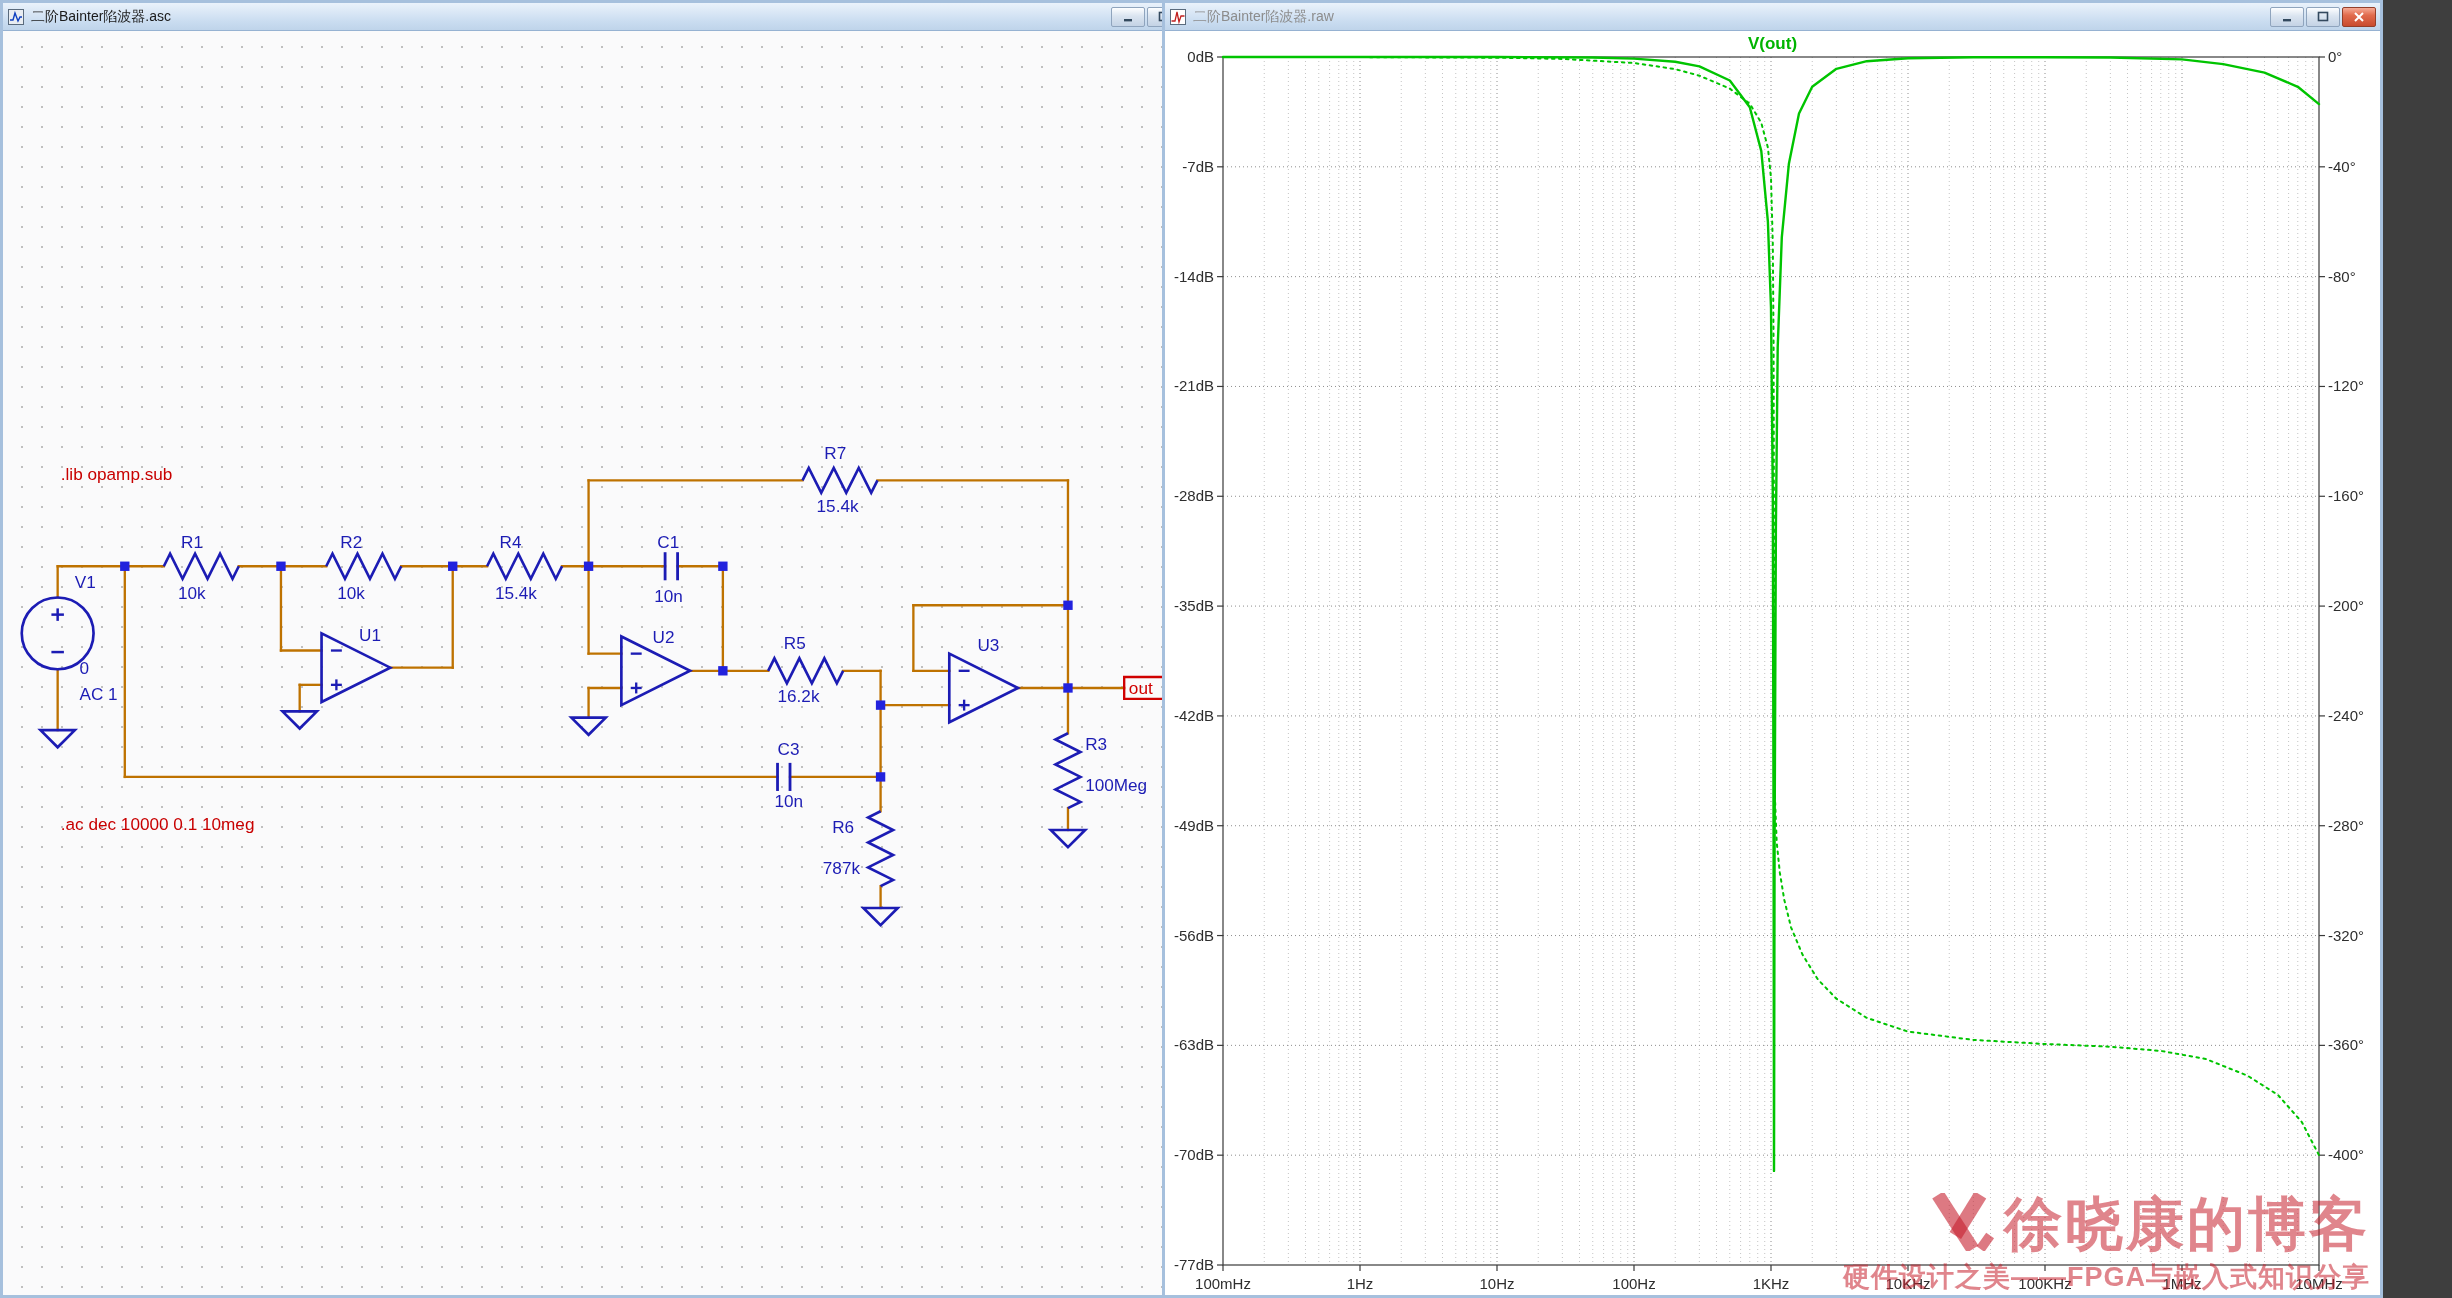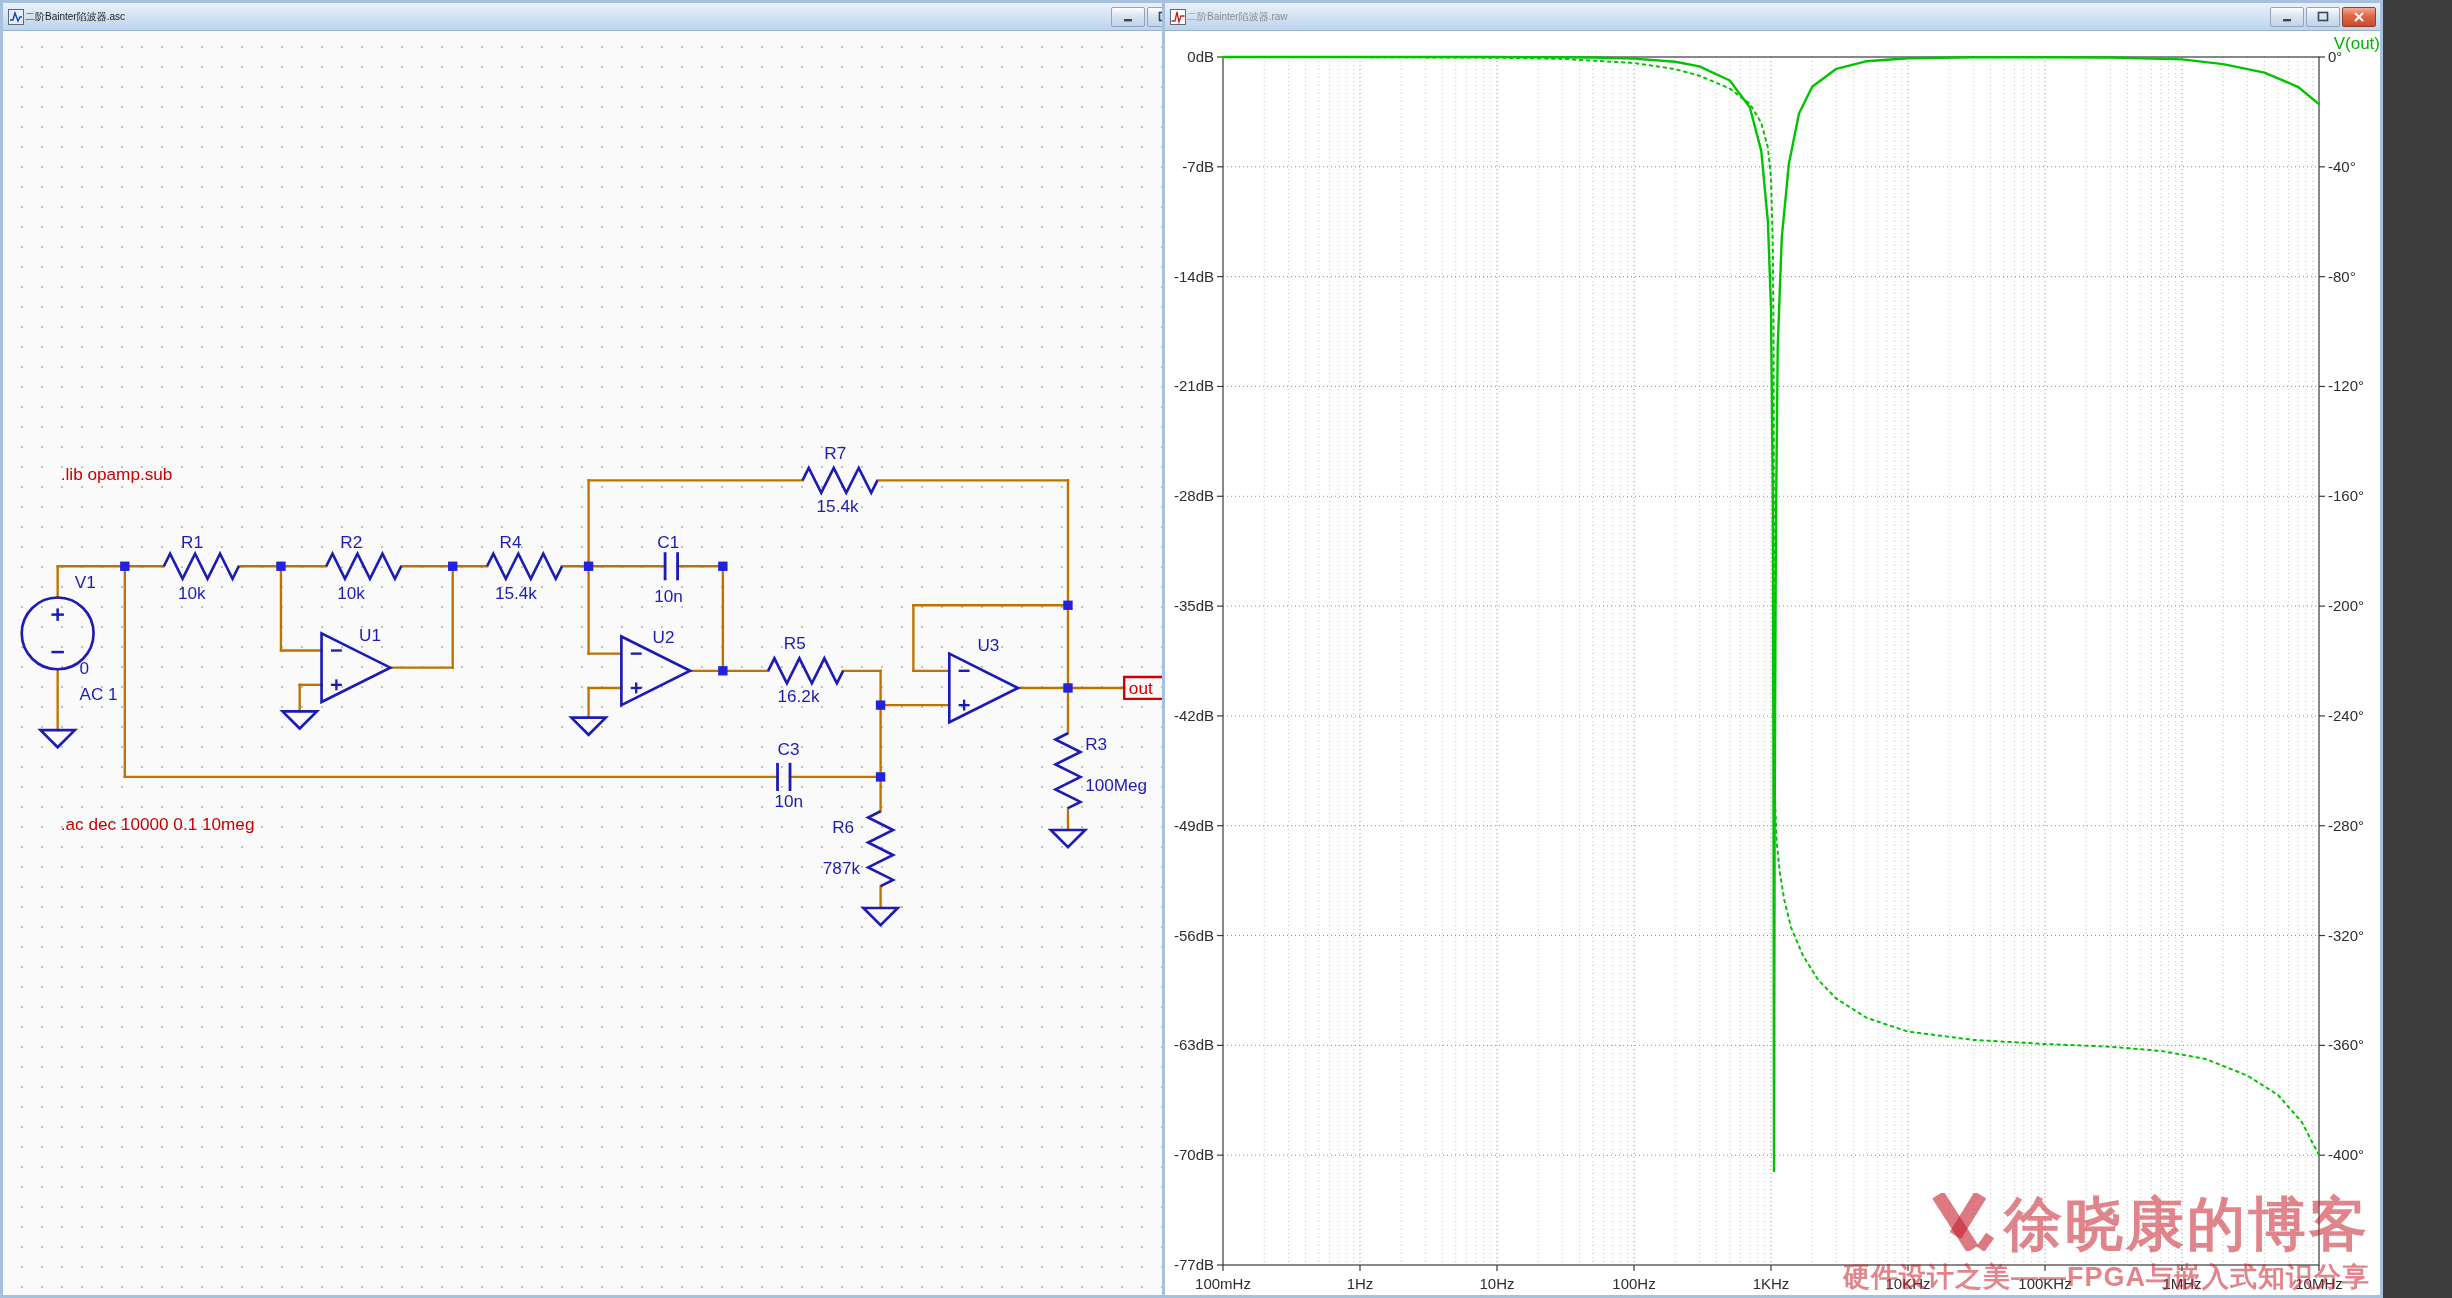--- a/index.html
+++ b/index.html
@@ -3,30 +3,30 @@
 <meta charset="utf-8">
 <style>
   *{margin:0;padding:0;box-sizing:border-box}
   html,body{width:2452px;height:1298px}
   body{background:#3E3E3E;position:relative;font-family:"Liberation Sans",sans-serif;overflow:hidden}
   .window{position:absolute;top:0;height:1298px;border:3px solid #A6C0DD;background:#EFF3F8;display:flex;flex-direction:column;box-shadow:inset 0 0 0 1px #87A5C6}
   .window.left{left:0;width:1224px}
   .window.right{left:1162px;width:1221px}
   .titlebar{height:28px;flex:0 0 28px;display:flex;align-items:center;padding:0 4px;background:linear-gradient(#EAF2FB,#C9DCF0 70%,#BFD4EA);border-bottom:1px solid #96B2D2}
   .wicon{width:18px;height:18px;display:flex;align-items:center;justify-content:center}
-  .wtitle{font-size:10px;color:#1b1b1b;flex:1;white-space:nowrap;overflow:hidden}
+  .wtitle{font-size:14px;color:#1b1b1b;margin-left:6px;flex:1;white-space:nowrap;overflow:hidden}
   .window.right .wtitle{color:#8c8c8c}
   .winbtns{display:flex;gap:2px;align-items:center}
   .wbtn{width:34px;height:20px;border:1px solid #8FA4BD;border-radius:2px;background:linear-gradient(#FDFEFF,#DAE4F0 45%,#C4D3E5);display:flex;align-items:center;justify-content:center;cursor:pointer;padding:0}
   .wbtn.close{background:linear-gradient(#F6AB96,#E16B4D 40%,#C94B2E);border-color:#933F2A}
   .content{flex:1;position:relative;overflow:hidden}
   .schem{width:100%;height:100%;background-color:#FAFAFB;background-image:radial-gradient(#BFBFBF 1.1px,transparent 1.5px);background-size:20px 20px;background-position:9px 6px;display:block}
   .plotarea{width:100%;height:100%;background:#FFFFFF;position:relative}
   #plot-svg{display:block;width:100%;height:100%}
-  .trace-title{position:absolute;top:3px;left:0;width:100%;text-align:right;font-size:17px;font-weight:normal;color:#00B400;cursor:pointer}
+  .trace-title{position:absolute;top:3px;left:0;width:100%;text-align:center;font-size:17px;font-weight:bold;color:#00B400;cursor:pointer}
   svg text{font-family:"Liberation Sans","DejaVu Sans",sans-serif}
   .watermark{position:absolute;right:10px;bottom:0;text-align:right;color:rgba(198,32,46,0.55);pointer-events:none}
   .wm-row{display:flex;align-items:center;justify-content:flex-end;gap:4px}
   .wm-logo{color:rgba(198,32,46,0.6)}
   .wm-title{font-size:58px;font-weight:bold;letter-spacing:3px;line-height:1.05}
   .wm-sub{font-size:27px;font-weight:bold;letter-spacing:1px;margin-top:4px}
 </style>
 </head>
 <body>
 

